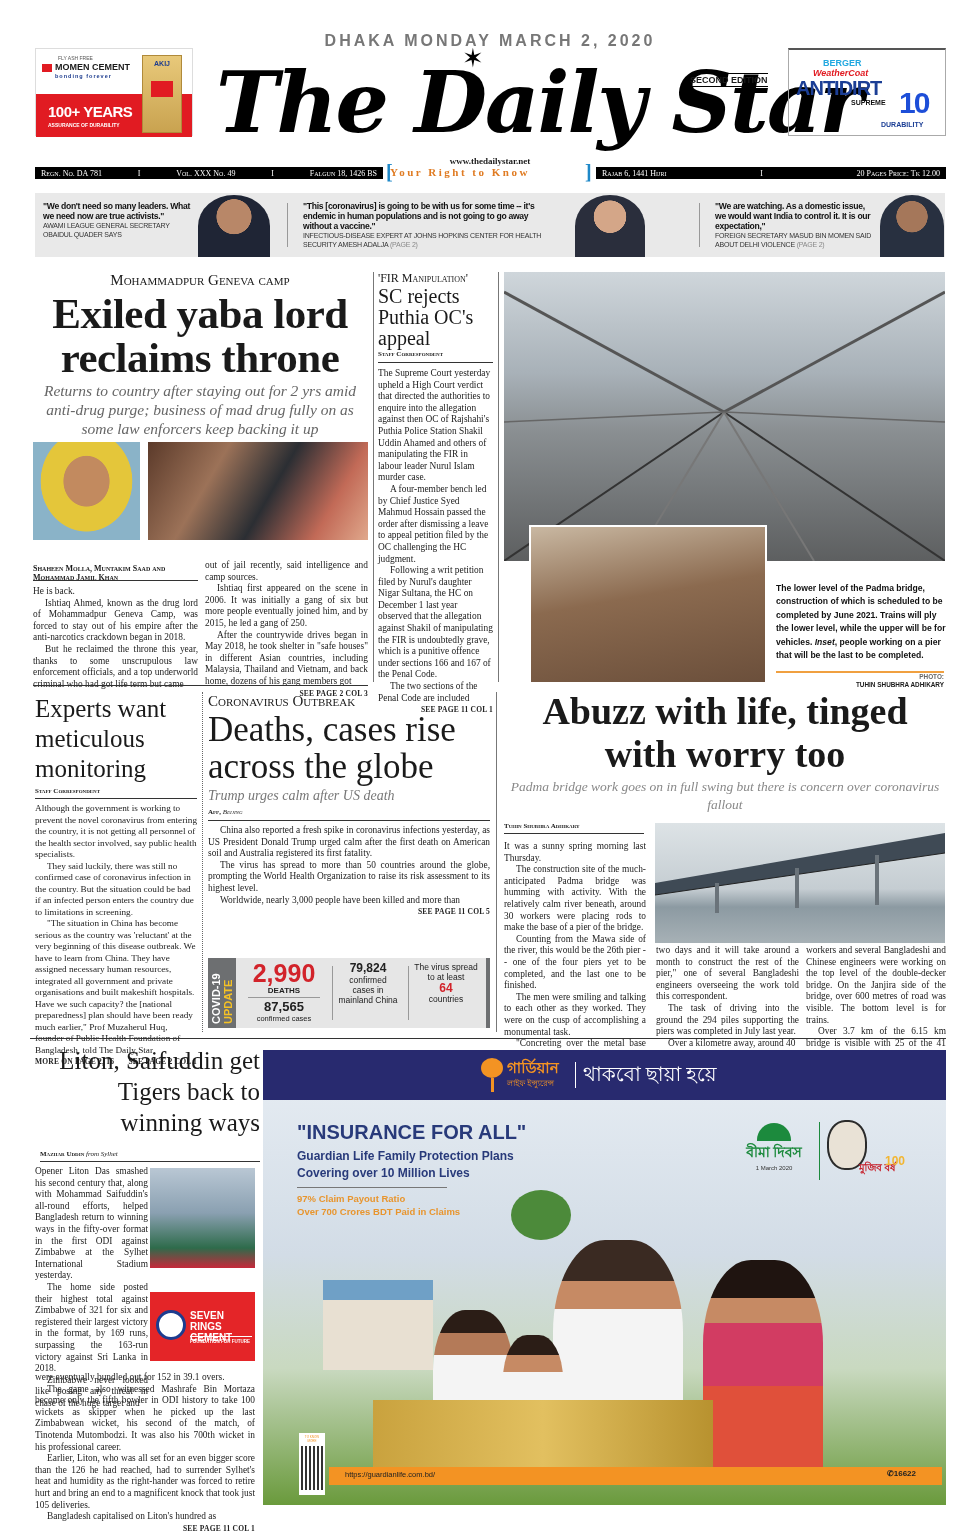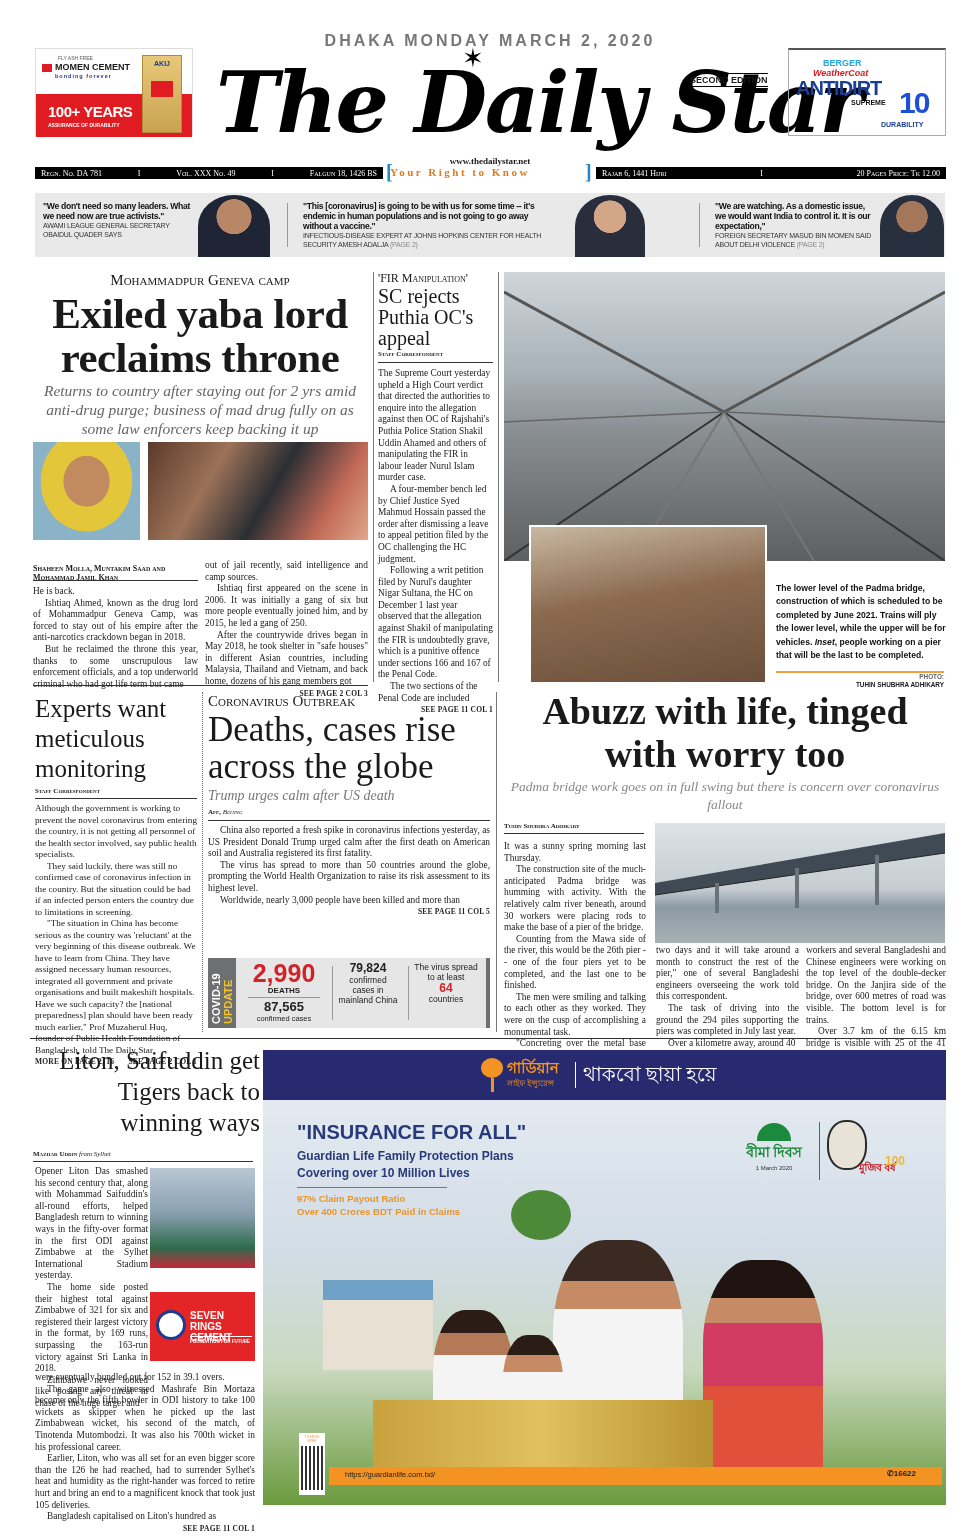--- a/index.html
+++ b/index.html
@@ -80,21 +80,21 @@
 #s5-head{left:505px;top:690px;width:440px;text-align:center;font-size:38px;line-height:43px;font-weight:bold}
 #s5-deck{left:505px;top:778px;width:440px;text-align:center;font-size:13.5px;line-height:18px;font-style:italic;color:#888}
 #s5-byline{left:504px;top:822px;width:140px;font-size:7px;font-weight:bold;font-variant:small-caps;border-bottom:1px solid #333;padding-bottom:3px}
 #s5-col1{left:504px;top:841px;width:142px}
 #bridge2-photo{left:655px;top:823px;width:290px;height:120px;background:linear-gradient(180deg,#dde3e6 0%,#c5cdd2 55%,#8c9aa2 70%,#a7b1b6 100%)}
 #s5-col2{left:656px;top:945px;width:143px}
 #s5-col3{left:806px;top:945px;width:140px}
 
 
 #s6-head{left:30px;top:1045px;width:230px;text-align:right;font-size:25px;line-height:31px}
-#s6-byline{left:33px;top:1150px;width:220px;font-size:7px;font-weight:bold;font-variant:small-caps;border-bottom:1px solid #333;padding-bottom:3px}
+#s6-byline{left:40px;top:1150px;width:220px;font-size:7px;font-weight:bold;font-variant:small-caps;border-bottom:1px solid #333;padding-bottom:3px}
 #s6-col1{left:35px;top:1166px;width:113px}
 #s6-col2{left:35px;top:1372px;width:220px}
 #cricket-photo{left:150px;top:1168px;width:105px;height:100px;background:linear-gradient(180deg,#b9c7d4 0%,#8aa0b1 45%,#2e6b4b 80%,#c6283a 100%)}
 #sevenrings{left:150px;top:1292px;width:105px;height:69px;background:#e42528;color:#fff}
 
 
 #ad{left:263px;top:1050px;width:683px;height:455px;background:linear-gradient(180deg,#e8eef4 0%,#d2dce6 45%,#c9d9c0 70%,#6a9a3c 100%);overflow:hidden}
 #ad .band{position:absolute;left:0;top:0;width:683px;height:50px;background:#282a6f}
 #ad .orange{position:absolute;left:66px;top:417px;width:613px;height:18px;background:#f39323}
 </style>
@@ -343,21 +343,21 @@
     <div class="abs" style="left:244px;top:10px;font-size:15px;font-weight:bold;color:#f39323;line-height:16px">গার্ডিয়ান</div>
     <div class="abs" style="left:244px;top:27px;font-size:8px;color:#f39323">লাইফ ইন্স্যুরেন্স</div>
     <div class="abs" style="left:312px;top:12px;height:26px;border-left:1px solid #fff"></div>
     <div class="abs" style="left:320px;top:10px;font-size:20px;color:#fff;line-height:28px">থাকবো ছায়া হয়ে</div>
   </div>
   <div class="abs sans" style="left:34px;top:71px;font-size:20px;font-weight:bold;color:#283a7a">"INSURANCE FOR ALL"</div>
   <div class="abs sans" style="left:34px;top:98px;font-size:12px;font-weight:bold;color:#283a7a;line-height:16px">Guardian Life Family Protection Plans</div>
   <div class="abs sans" style="left:34px;top:115px;font-size:12px;font-weight:bold;color:#283a7a;line-height:16px">Covering over 10 Million Lives</div>
   <div class="abs" style="left:34px;top:137px;width:150px;border-top:1px solid #777"></div>
   <div class="abs sans" style="left:34px;top:143px;font-size:9.5px;font-weight:bold;color:#e8952e">97% Claim Payout Ratio</div>
-  <div class="abs sans" style="left:34px;top:156px;font-size:9.5px;font-weight:bold;color:#e8952e">Over 400 Crores BDT Paid in Claims</div>
+  <div class="abs sans" style="left:34px;top:156px;font-size:9.5px;font-weight:bold;color:#e8952e">Over 700 Crores BDT Paid in Claims</div>
 
   <div class="abs" style="left:476px;top:73px;width:70px;height:60px;text-align:center">
     <div style="width:34px;height:18px;margin:0 auto;border-radius:17px 17px 0 0;background:#1c8a3d"></div>
     <div style="font-size:14px;font-weight:bold;color:#1c8a3d">বীমা দিবস</div>
     <div class="sans" style="font-size:6px;color:#333">1 March 2020</div>
   </div>
   <div class="abs" style="left:556px;top:72px;height:58px;border-left:1px solid #1c8a3d"></div>
   <div class="abs" style="left:564px;top:70px;width:75px;height:62px">
     <div style="width:40px;height:50px;border-radius:45%;border:2px solid #2b2b2b;background:#e9e2d6"></div>
     <div class="abs" style="left:32px;top:40px;font-size:10px;font-weight:bold;color:#c6202b">মুজিব বর্ষ</div>

